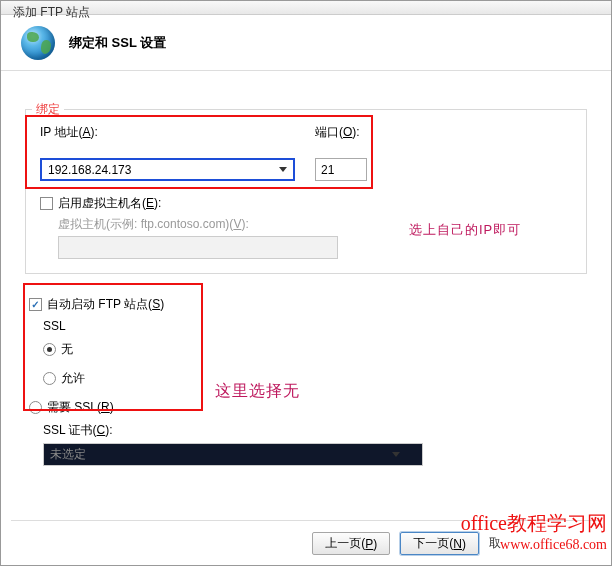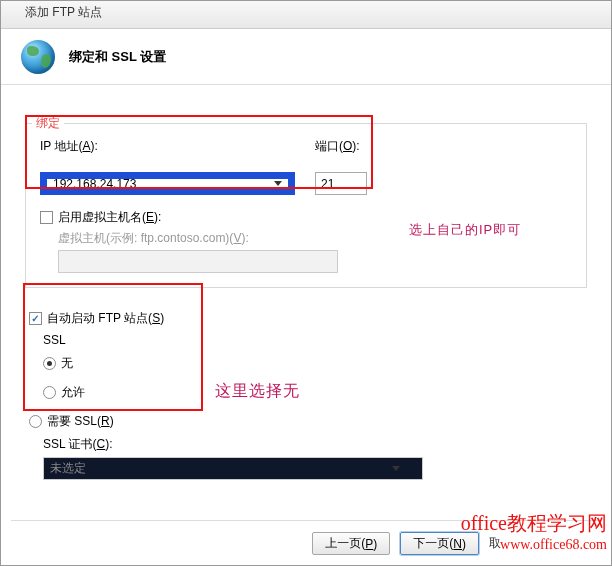--- a/index.html
+++ b/index.html
@@ -13,24 +13,24 @@
       position: relative;
     }
     .window {
       border: 1px solid #999;
       width: 612px;
       height: 566px;
       background: #fff;
       position: relative;
     }
     .titlebar {
-      height: 28px;
+      height: 14px;
       background: linear-gradient(to bottom, #f8f8f8, #e8e8e8);
       border-bottom: 1px solid #ccc;
-      padding: 3px 24px;
+      padding: 3px 12px;
       color: #333;
       font-size: 12px;
     }
     .header {
       height: 56px;
       background: #fff;
       border-bottom: 1px solid #ddd;
       display: flex;
       align-items: center;
       padding-left: 20px;
@@ -69,21 +69,21 @@
       background: #fff;
       padding: 0 4px;
       font-size: 12px;
       color: #ef4444;
     }
     .row { display: flex; align-items: flex-start; gap: 20px; }
     .field-group { display: flex; flex-direction: column; gap: 17px; }
     .label { color: #000; }
     .ip-dropdown {
       width: 255px; height: 23px;
-      border: 7px solid #1d4ed8;
+      border: 2px solid #1d4ed8;
       background: #fff;
       display: flex; align-items: center; justify-content: space-between;
       padding: 0 4px 0 6px;
     }
     .dropdown-arrow {
       width: 0; height: 0;
       border-left: 4px solid transparent;
       border-right: 4px solid transparent;
       border-top: 5px solid #333;
       margin-right: 2px;

